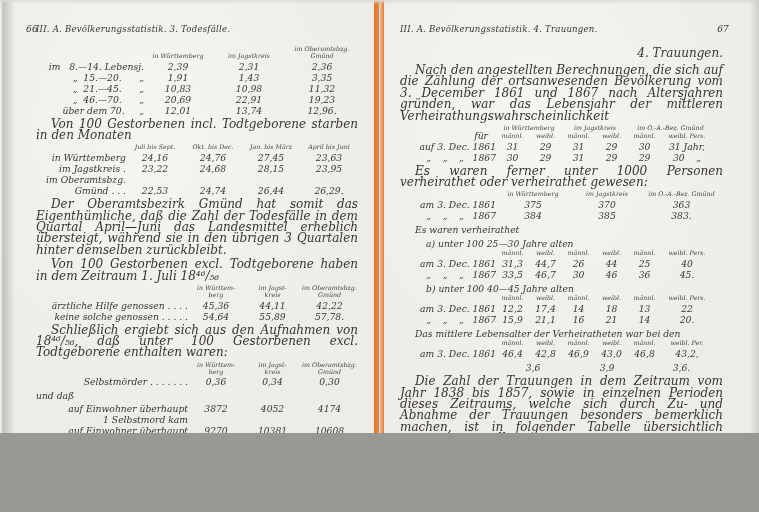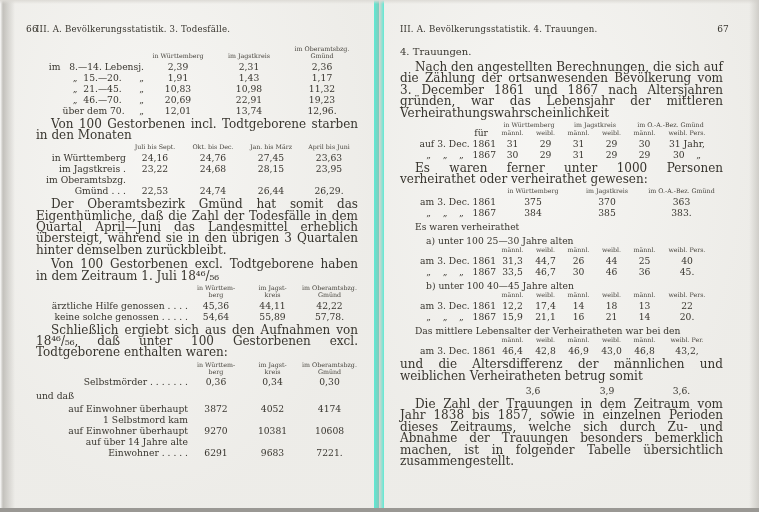--- a/index.html
+++ b/index.html
@@ -1,19 +1,19 @@
 <!DOCTYPE html>
 <html><head>
 <meta charset="utf-8">
 <style>
   html,body { margin:0; padding:0; }
   body { font-family: "DejaVu Serif", serif; background:#9a9894; }
   .scan {
-    position:relative; width:759px; height:508px; overflow:hidden;
-    background:#5eead4; display:flex; color:#38352e;
+    position:relative; width:759px; height:433px; overflow:hidden;
+    background:#f97316; display:flex; color:#38352e;font-style:italic;
   }
   .edge-left {
     position:absolute; left:0; top:0; bottom:0; width:16px;
     background:linear-gradient(90deg,#fbfbfa 0px,#c3c1bc 3px,rgba(195,193,188,0) 15px);
     z-index:3;
   }
   .edge-right {
     position:absolute; right:0; top:0; bottom:0; width:10px;
     background:linear-gradient(270deg,#cfcdc8 0px,rgba(207,205,200,0) 10px);
     z-index:3;
@@ -34,21 +34,21 @@
   }
   .page-left  { width:374px; flex:0 0 374px; padding-left:36px; padding-right:16px; }
   .page-right { width:375px; flex:0 0 375px; padding-left:16px; padding-right:36px; }
 
   .running-head { position:relative; height:13px; margin-bottom:9px; font-size:8.6px; letter-spacing:0.2px; }
   .running-head .pgnum { position:absolute; top:0; font-size:9px; }
   .page-left  .pgnum { left:-10px; }
   .page-right .pgnum { right:-6px; }
   .running-head .runtitle { display:block; }
 
-  .section-title { font-size:10px; font-weight:normal; text-align:left; margin:2px 0 5px 0; }
+  .section-title { font-size:12px; font-weight:normal; text-align:right; margin:2px 0 5px 0; }
 
   .para { font-size:12px; line-height:11.4px; text-align:justify; margin:3px 0 3px 0; }
   .para.indent { text-indent:15px; }
   .plain { font-size:9.2px; line-height:11.4px; margin:2px 0 1px 0; }
   .line-a { font-size:9.2px; line-height:11.4px; margin:2px 0 1px 0; padding-left:26px; }
   .line-i { font-size:9.2px; line-height:11.4px; margin:2px 0 1px 0; padding-left:15px; }
 
   table.tbl { border-collapse:collapse; table-layout:fixed; margin:1px 0 3px 0; }
   .tbl td { padding:0; font-size:9.2px; line-height:11px; text-align:center; white-space:pre; overflow:visible; }
   .tbl tbody td:first-child { text-align:right; }
@@ -93,21 +93,21 @@
           <tr>
             <td>im   8.—14. Lebensj.</td>
             <td>2,39</td>
             <td>2,31</td>
             <td>2,36</td>
           </tr>
           <tr>
             <td>„  15.—20.      „</td>
             <td>1,91</td>
             <td>1,43</td>
-            <td>1,17</td>
+            <td>3,35</td>
           </tr>
           <tr>
             <td>„  21.—45.      „</td>
             <td>10,83</td>
             <td>10,98</td>
             <td>11,32</td>
           </tr>
           <tr>
             <td>„  46.—70.      „</td>
             <td>20,69</td>
@@ -498,21 +498,20 @@
             <td>46,4</td>
             <td>42,8</td>
             <td>46,9</td>
             <td>43,0</td>
             <td>46,8</td>
             <td>43,2,</td>
           </tr>
         </tbody>
     </table>
 
-    <p class="para">und die Altersdifferenz der männlichen und weiblichen Verheiratheten betrug somit</p>
 
     <table class="tbl">
       <colgroup>
           <col style="width:96px">
           <col style="width:74px">
           <col style="width:74px">
           <col style="width:75px">
         </colgroup>
       <tbody>
           <tr>

